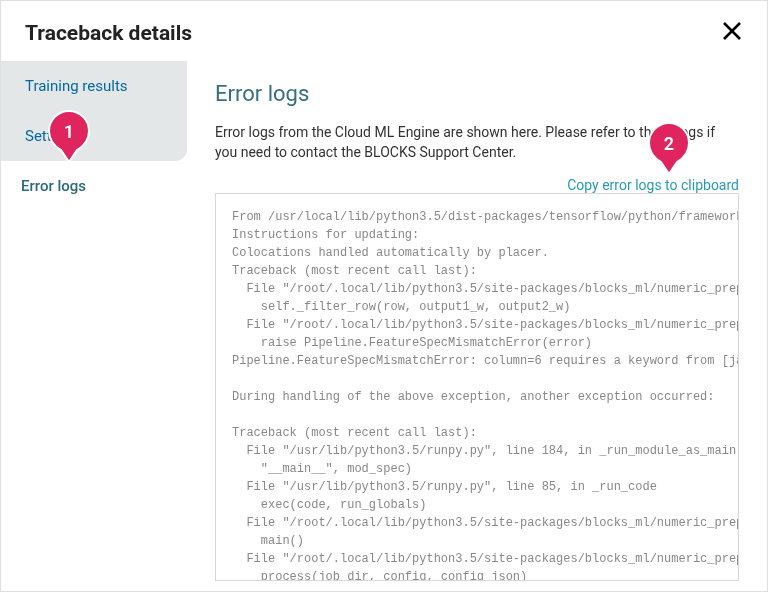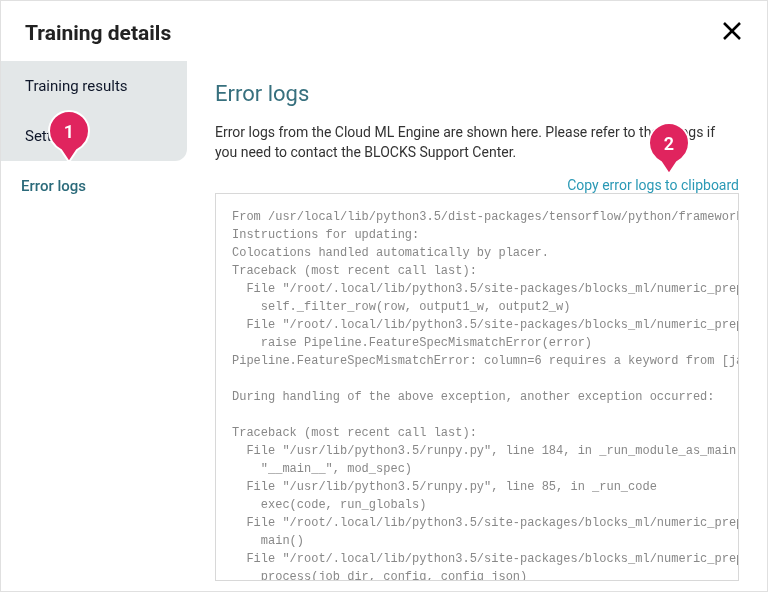--- a/index.html
+++ b/index.html
@@ -43,21 +43,21 @@
       flex-shrink: 0;
     }
     .sidebar-item {
       padding: 16px 20px;
       font-size: 15px;
       cursor: pointer;
       position: relative;
     }
     .sidebar-item.inactive {
       background: #e3e7e8;
-      color: #0f172a;
+      color: #0369a1;
       border-top-right-radius: 0;
       padding-left: 24px;
     }
     .sidebar-item.active {
       background: #fff;
       color: #2b6a7a;
       font-weight: 500;
     }
     .sidebar-item.inactive + .sidebar-item.active {
       
@@ -129,21 +129,21 @@
     }
     
     .sidebar-item.inactive.last-before-active {
       border-bottom-right-radius: 12px;
     }
   </style>
 </head>
 <body>
 
 <div class="header">
-  <div class="header-title">Training details</div>
+  <div class="header-title">Traceback details</div>
   <div class="close-icon">
     <svg width="22" height="22" viewBox="0 0 22 22">
         <line x1="3" y1="3" x2="19" y2="19" stroke="#000" stroke-width="2.5"></line>
         <line x1="19" y1="3" x2="3" y2="19" stroke="#000" stroke-width="2.5"></line>
       </svg>
   </div>
 </div>
 
 <div class="content-wrapper">
   <div class="sidebar">

